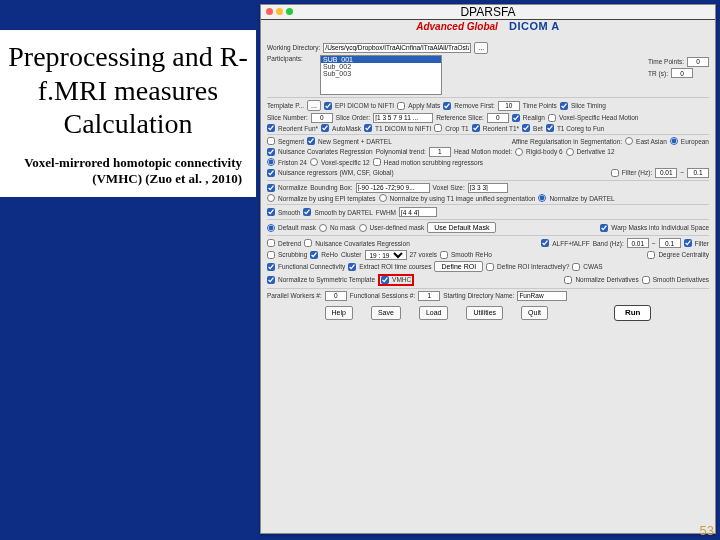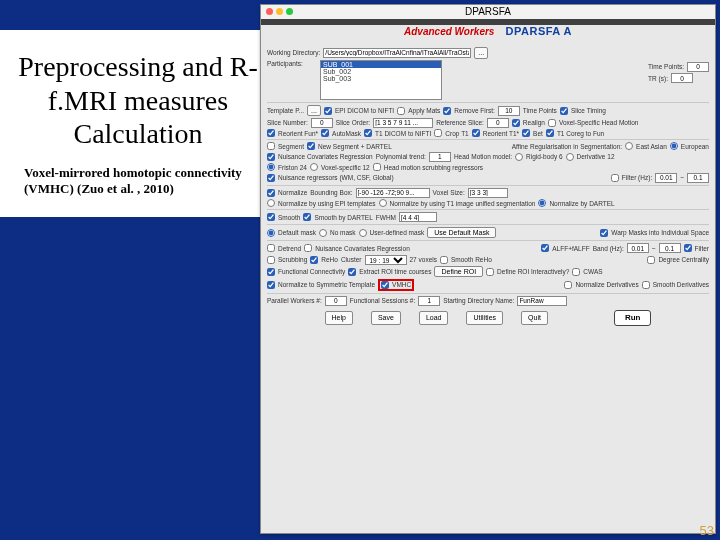--- a/index.html
+++ b/index.html
@@ -1,21 +1,21 @@
 <!DOCTYPE html>
 <html><head>
 <meta charset="utf-8">
 <style>
 body{margin:0;padding:0;width:720px;height:540px;background:#0c2d83;font-family:Arial,Helvetica,sans-serif;overflow:hidden;position:relative}
 .title-panel{position:absolute;left:0;top:0;width:260px;height:540px;background:#0c2d83;color:#000}
 .title-main{font-family:"Times New Roman",serif;font-size:28px;text-align:center;color:#000;background:#fff;margin:0;padding:10px 6px 8px;line-height:1.2;font-weight:normal}
-.title-sub{font-family:"Times New Roman",serif;font-size:13px;font-weight:bold;text-align:left;color:#000;background:#fff;padding:6px 14px 10px;margin:0}
+.title-sub{font-family:"Times New Roman",serif;font-size:13px;font-weight:bold;text-align:right;color:#000;background:#fff;padding:6px 14px 10px;margin:0}
 .title-main,.title-sub{border:none}
 .window{position:absolute;left:260px;top:4px;width:454px;height:528px;background:#e8e8e8;border:1px solid #888;font-size:7px;box-shadow:0 1px 3px rgba(0,0,0,.3)}
-.titlebar{height:14px;background:#f2f2f2;border-bottom:6px solid #404040;text-align:center;font-size:10px;line-height:14px;position:relative}
+.titlebar{height:14px;background:#f2f2f2;border-bottom:1px solid #404040;text-align:center;font-size:12px;line-height:14px;position:relative}
 .traffic{position:absolute;left:5px;top:3px;display:flex;gap:3px}
 .traffic span{width:7px;height:7px;border-radius:50%}
 .logo-row{text-align:center;font-size:9px;font-weight:bold;padding:6px 0 4px}
 .adv-row{text-align:center;font-size:10px;padding:0 0 6px}
 .adv-row .adv{color:#c00;font-style:italic;font-weight:bold}
 .adv-row .dp{color:#1040a0;font-weight:bold;font-size:11px;letter-spacing:.5px}
 .pane{padding:2px 6px 4px}
 .row{display:flex;align-items:center;gap:3px;margin:1.5px 0;font-size:6.5px;color:#333;flex-wrap:nowrap}
 .hr{border:0;border-top:1px solid #c8c8c8;margin:2px 0}
 .inp{height:10px;font-size:6.5px;padding:0 1px;border:1px solid #888;background:#fff;box-sizing:border-box}
@@ -25,21 +25,21 @@
 .cbx{width:8px;height:8px;margin:0;accent-color:#2a5fb8}
 .rad{width:8px;height:8px;margin:0;accent-color:#2a5fb8}
 .list{width:120px;height:38px;border:1px solid #888;background:#fff;font-size:7px;overflow:hidden}
 .list .sel-it{background:#2a5fb8;color:#fff;padding:0 2px}
 .list div{padding:0 2px}
 .gap{flex:1}
 .wd{width:148px}
 .sm{width:22px;text-align:center}
 .s2{width:60px}
 .page-num{position:absolute;right:6px;bottom:2px;color:#cfa040;font-size:13px}
-.whitebg{position:absolute;left:0;top:30px;width:256px;background:#fff;padding:10px}
+.whitebg{position:absolute;left:0;top:30px;width:256px;background:#fff;padding:0}
 .red-box{border:2px solid #d00;padding:0 1px;display:inline-flex;align-items:center;gap:3px}
 </style>
 </head>
 <body>
 
 <div class="title-panel">
   <div class="whitebg">
     <div class="title-main">Preprocessing and R-f.MRI measures Calculation</div>
     <div class="title-sub">Voxel-mirrored homotopic connectivity (VMHC) (Zuo et al. , 2010)</div>
   </div>
@@ -48,22 +48,22 @@
 <div class="window">
   <div class="titlebar">
     <div class="traffic">
       <span style="background:#ff5f56"></span>
       <span style="background:#ffbd2e"></span>
       <span style="background:#27c93f"></span>
     </div>
     <span>DPARSFA</span>
   </div>
   <div class="adv-row">
-    <span class="adv">Advanced Workers</span>&nbsp;&nbsp;&nbsp;
-    <span class="dp">DPARSFA A</span>
+    <span class="adv">Advanced Global</span>&nbsp;&nbsp;&nbsp;
+    <span class="dp">DICOM A</span>
   </div>
 
   <div class="pane">
     <div class="row">
       <span>Working Directory:</span>
       <input class="inp wd" value="/Users/ycg/Dropbox/ITraAlCnfina/ITraAlAll/TraOsta/DPARSF" style="">
       <button class="btn" style="height:12px;padding:0 3px">...</button>
     </div>
 
     <div class="row" style="align-items:flex-start">

